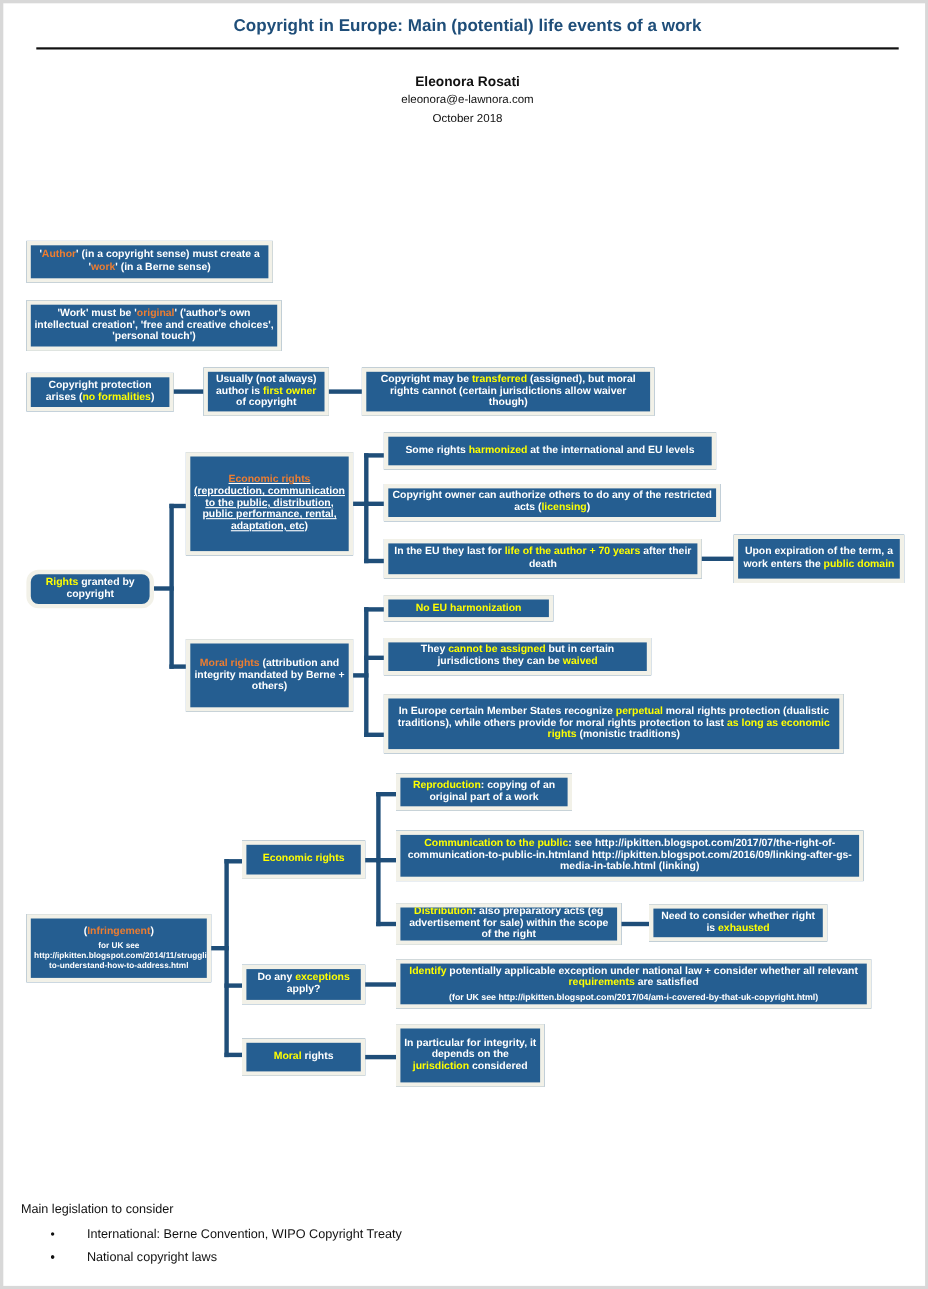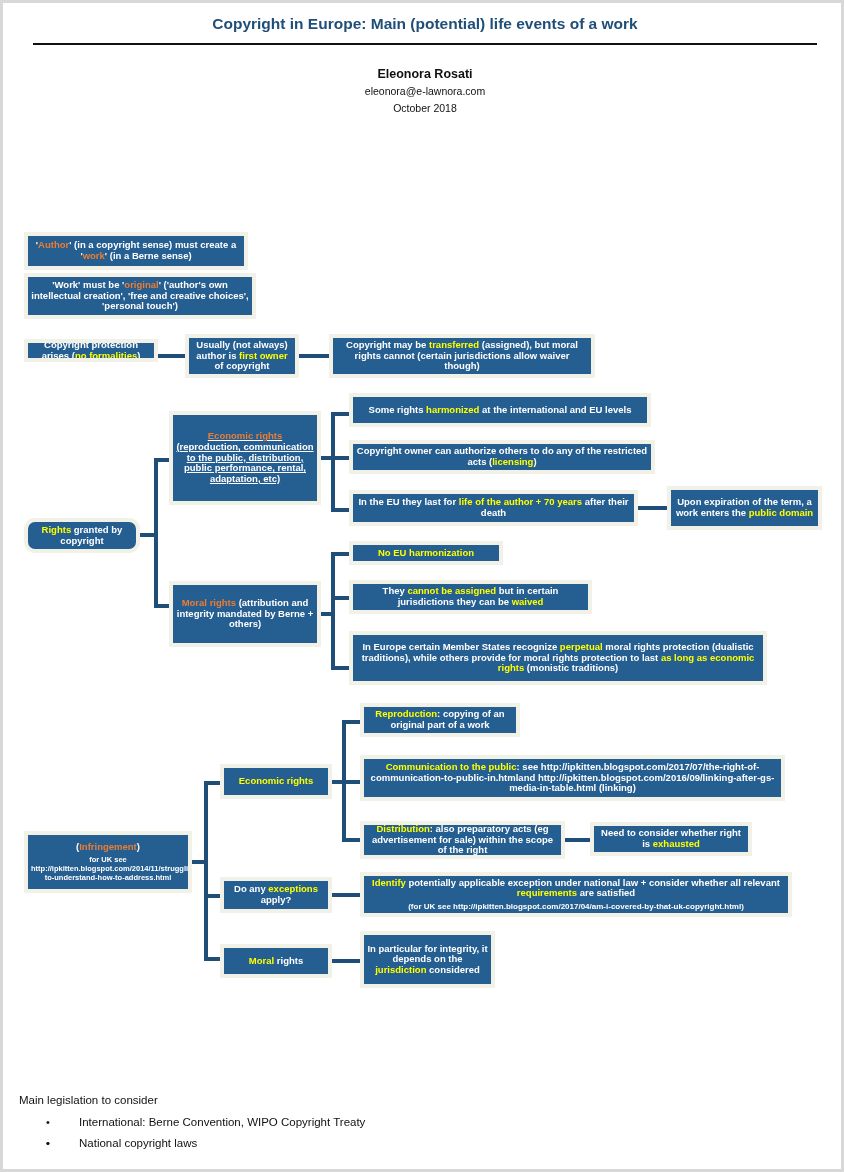--- a/index.html
+++ b/index.html
@@ -89,33 +89,33 @@
 <body>
 
 <div class="page">
 
   <div class="title">Copyright in Europe: Main (potential) life events of a work</div>
   <div class="title-rule"></div>
   <div class="author">Eleonora Rosati</div>
   <div class="email">eleonora@e-lawnora.com</div>
   <div class="date">October 2018</div>
 
-  <div class="node" style="left:21px;top:229px;width:224px;height:38px;font-size:9.5px;">
+  <div class="node" style="left:21px;top:216px;width:224px;height:38px;font-size:9.5px;">
     <div class="inner">
       <span>'</span><span class="or">Author</span><span>' (in a copyright sense) must create a '</span><span class="or">work</span><span>' (in a Berne sense)</span>
     </div>
   </div>
 
   <div class="node" style="left:21px;top:270px;width:232px;height:46px;font-size:9.5px;">
     <div class="inner">
       <span>'Work' must be '</span><span class="or">original</span><span>' ('author's own intellectual creation', 'free and creative choices', 'personal touch')</span>
     </div>
   </div>
 
-  <div class="node" style="left:21px;top:336px;width:134px;height:23px;font-size:9.5px;">
+  <div class="node" style="left:21px;top:336px;width:134px;height:35px;font-size:9.5px;">
     <div class="inner">
       <span>Copyright protection arises (</span><span class="hl">no formalities</span><span>)</span>
     </div>
   </div>
   <div class="conn" style="left:155px;top:351px;width:27px;height:4px;"></div>
   <div class="node" style="left:182px;top:331px;width:114px;height:44px;font-size:9.5px;">
     <div class="inner">
       <span>Usually (not always) author is </span><span class="hl">first owner</span><span> of copyright</span>
     </div>
   </div>

